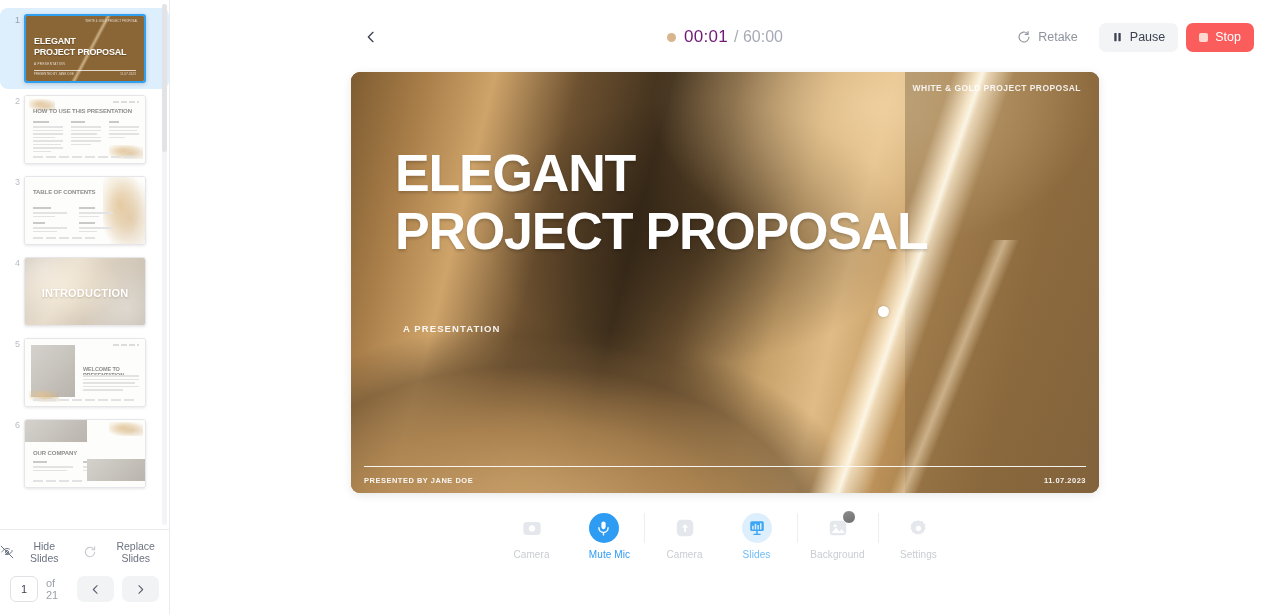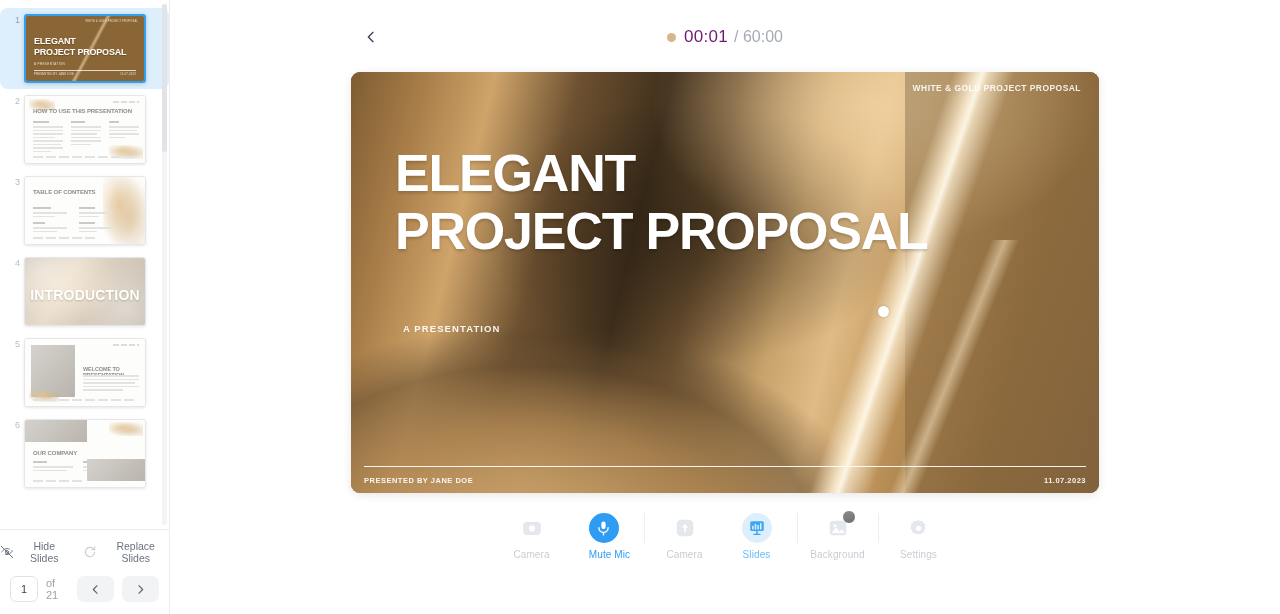--- a/index.html
+++ b/index.html
@@ -123,21 +123,21 @@
       linear-gradient(120deg,#cfc6ba 0%,#e8ddcc 35%,#d8cdbd 60%,#c4bcb1 100%);
   }
   .tg4::after{
     content:""; position:absolute; inset:0;
     background:
       radial-gradient(circle at 85% 75%, rgba(255,255,255,.35), rgba(255,255,255,0) 40%),
       radial-gradient(circle at 15% 20%, rgba(255,255,255,.3), rgba(255,255,255,0) 45%);
   }
   .t4-title{
     position:absolute; left:0; right:0; top:29px; text-align:center;
-    color:#fff; font-size:14px; font-weight:700; letter-spacing:.2px;
+    color:#fff; font-size:11px; font-weight:700; letter-spacing:.2px;
     text-shadow:0 1px 2px rgba(120,100,70,.35); z-index:2;
   }
 
   
   .side-foot {
     flex: 0 0 auto;
     border-top: 1px solid #ececf0;
     padding: 10px 0 12px 0;
     background:#fff;
   }
@@ -521,20 +521,40 @@
           <polyline points="15 5 8 12 15 19"></polyline>
         </svg>
       </button>
 
       <div class="timer-wrap">
         <span class="rec-dot"></span>
         <span class="timer-now">00:01</span>
         <span class="timer-total">/ 60:00</span>
       </div>
 
+      <div class="top-right">
+        <button class="btn btn-retake">
+          <svg width="14" height="14" viewBox="0 0 24 24" fill="none" stroke="#8e939d" stroke-width="1.9" stroke-linecap="round" stroke-linejoin="round">
+            <path d="M20.5 12a8.5 8.5 0 1 1-2.6-6.1"></path>
+            <polyline points="19 2.5 19 7.5 14 7.5"></polyline>
+          </svg>
+          <span>Retake</span>
+        </button>
+        <button class="btn btn-pause">
+          <svg width="11" height="12" viewBox="0 0 24 24" fill="#3c4250">
+            <rect x="5" y="3" width="5" height="18" rx="1"></rect>
+            <rect x="14" y="3" width="5" height="18" rx="1"></rect>
+          </svg>
+          <span>Pause</span>
+        </button>
+        <button class="btn btn-stop">
+          <span class="ico-stop"></span>
+          <span>Stop</span>
+        </button>
+      </div>
     </div>
 
     <section class="stage">
       <div class="gold-bg">
         <div class="gold-l1"></div>
         <div class="gold-l2"></div>
         <div class="gold-curve"></div>
         <div class="gold-sheen"></div>
         <div class="gold-streak"></div>
         <div class="gold-streak2"></div>

